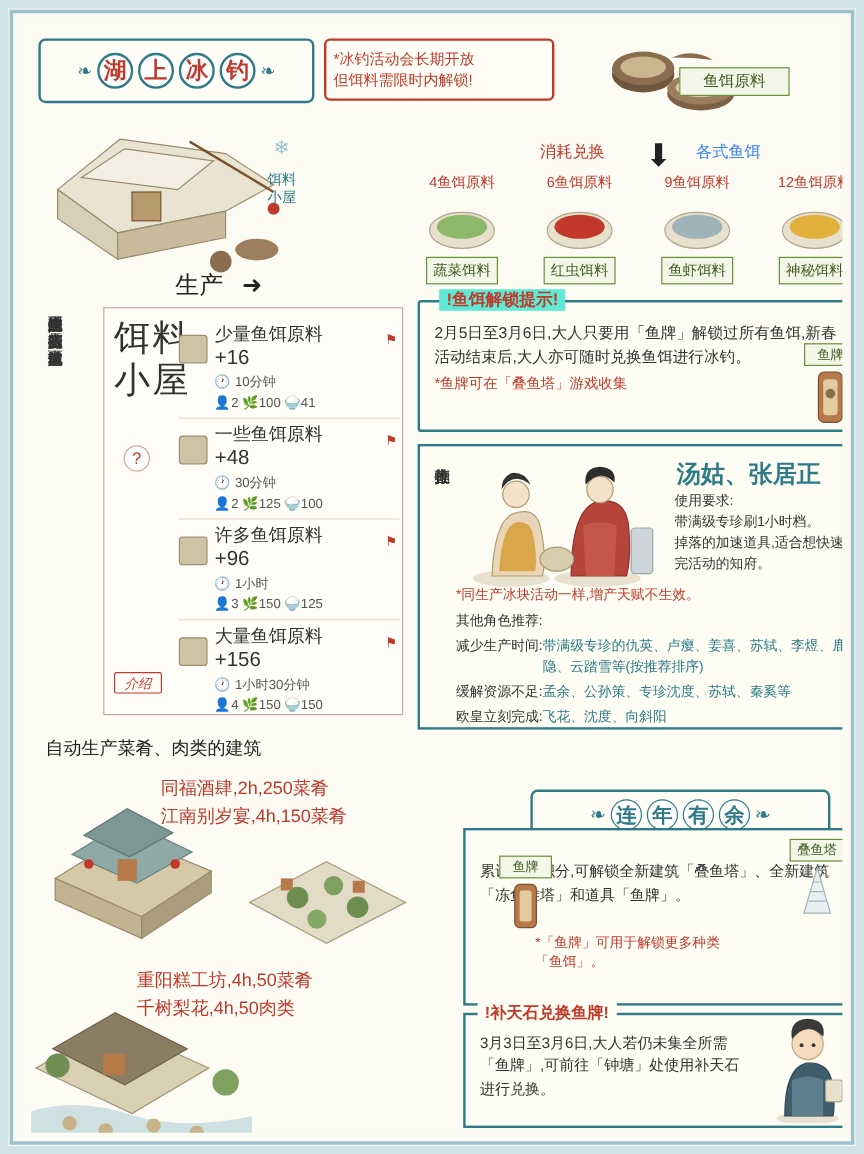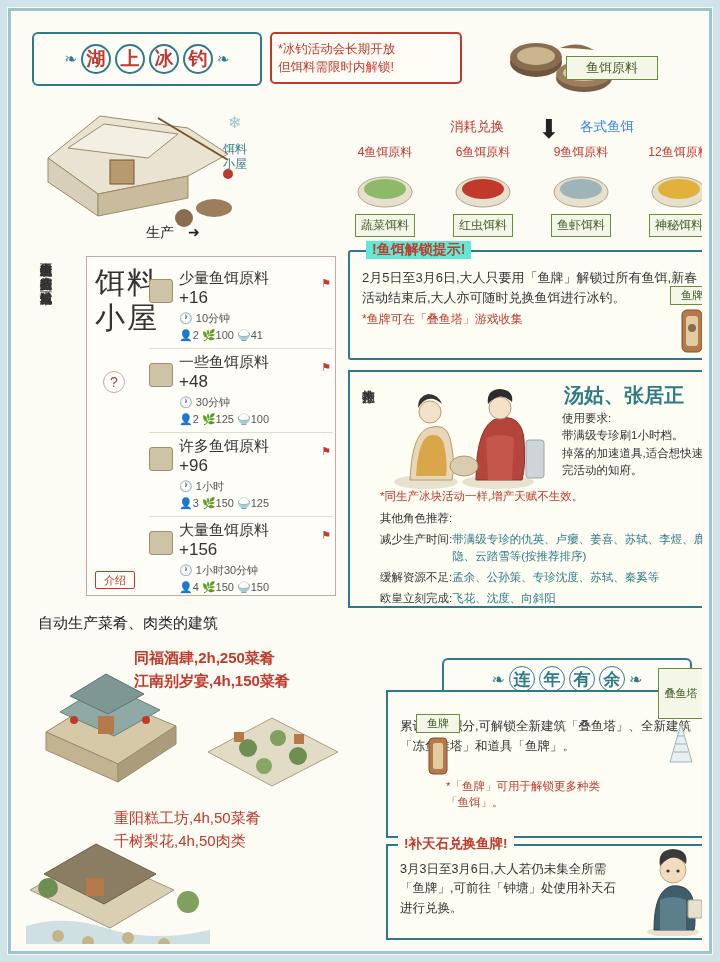--- a/index.html
+++ b/index.html
@@ -88,43 +88,43 @@
   .fishtag {
     position:absolute; right:8px; top:34px; width:44px; text-align:center;
     font-size:11px; color:#3f5a22;
   }
   .fishtag .lbl { border:1.2px solid #6a8f3c; background:#f4f7e8; padding:1px 2px; display:block; margin-bottom:3px;}
 
   
   .house { left:20px; top:80px; width:200px; height:130px; }
   .hutlabel { left:196px; top:124px; width:42px; text-align:center; font-size:12px; color:#2e7a86; line-height:1.25; }
   .snow { left:210px; top:95px; color:#9dc4cd; font-size:16px;}
-  .prodline { left:128px; top:206px; font-size:14px; color:#222; }
+  .prodline { left:128px; top:206px; font-size:20px; color:#222; }
 
   
   .vpara {
     left:18px; top:236px; height:340px;
     font-size:12.5px; line-height:1.6; color:#333;
   }
 
   
   .baitpanel {
     left:68px; top:238px; width:250px; height:340px;
     border:1.5px solid #c9a9a0; background:#fffdf8;
   }
   .bp-title { position:absolute; left:8px; top:8px; font-size:30px; color:#333; line-height:1.18; letter-spacing:2px;}
   .bp-q {
     position:absolute; left:16px; top:114px; width:22px;height:22px;border-radius:50%;
     border:1.5px solid #c9a9a0; color:#c0392b; font-size:14px;
     display:flex;align-items:center;justify-content:center; background:#fff;
   }
   .bp-intro {
-    position:absolute; left:8px; bottom:6px; width:40px; height:18px;
+    position:absolute; left:8px; bottom:17px; width:40px; height:18px;
     border:1px solid #c0392b; color:#c0392b; font-size:11px;
-    display:flex;align-items:center;justify-content:center; border-radius:2px;
+    display:flex;align-items:center;justify-content:center; border-radius:2px;font-style:italic;
   }
   .bp-rows { position:absolute; left:62px; top:8px; width:184px; }
   .bp-row { position:relative; height:80px; border-bottom:1px solid #e4d9cc; padding-left:30px;}
   .bp-row:last-child { border-bottom:none; }
   .bp-icon {
     position:absolute; left:0; top:10px; width:24px; height:24px; border-radius:3px;
     background:#cfc3a5; border:1px solid #9d8f70;
   }
   .bp-name { font-size:15px; color:#333; margin-top:4px;}
   .bp-amt { font-size:17px; color:#333; }
@@ -144,21 +144,21 @@
   .rec-names { position:absolute; left:214px; top:10px; font-size:20px; color:#2e7a86; font-weight:bold;}
   .rec-body { position:absolute; left:212px; top:38px; width:156px; font-size:11.5px; line-height:1.5; color:#333; }
   .rec-foot { position:absolute; left:30px; top:116px; width:338px; font-size:11.5px; line-height:1.55; color:#333;}
   .rec-foot .r { color:#c0392b; }
   .rec-foot .row { display:flex; margin-top:3px; }
   .rec-foot .row .k { color:#333; white-space:nowrap; }
   .rec-foot .row .v { color:#2e7a86; }
 
   
   .autotitle { left:20px; top:596px; font-size:15px; color:#222; }
-  .bldg-text1 { left:116px; top:628px; font-size:15px; color:#c0392b; line-height:1.55;font-weight:bold;}
+  .bldg-text1 { left:116px; top:628px; font-size:15px; color:#c0392b; line-height:1.55;}
   .bldg-text2 { left:96px; top:788px; font-size:15px; color:#c0392b; line-height:1.55;}
 
   
   .banner2 {
     left:424px; top:640px; width:250px; height:42px;
     border:2px solid #2e7a86; border-radius:6px; background:#fdfdf6;
     display:flex;align-items:center;justify-content:center;gap:4px;
   }
   .banner2 .ch {
     width:26px;height:26px;border:1.6px solid #2e7a86;border-radius:50%;
@@ -167,21 +167,21 @@
   }
   .lnbox {
     left:368px; top:672px; width:338px; height:148px;
     border:2px solid #2e7a86; background:#fdfdf4;
   }
   .lnbox .body { padding:24px 12px 4px 12px; font-size:12.5px; line-height:1.6; color:#333;}
   .ln-star { position:absolute; left:58px; bottom:26px; width:170px; font-size:11.5px; color:#c0392b; line-height:1.4;}
   .tagfish { position:absolute; left:28px; bottom:58px; width:44px; text-align:center; font-size:11px; color:#3f5a22;}
   .tagfish .lbl { border:1.2px solid #6a8f3c; background:#f4f7e8; padding:1px 2px; display:block; margin-bottom:3px;}
   .tagtower { position:absolute; right:18px; bottom:66px; width:46px; text-align:center; font-size:11px; color:#3f5a22;}
-  .tagtower .lbl { border:1.2px solid #6a8f3c; background:#f4f7e8; padding:17px 2px; display:block; margin-bottom:3px;}
+  .tagtower .lbl { border:1.2px solid #6a8f3c; background:#f4f7e8; padding:1px 2px; display:block; margin-bottom:3px;}
 
   .bottombox {
     left:368px; top:826px; width:338px; height:96px;
     border:2px solid #2e7a86; background:#fdfdf4;
   }
   .bottombox .title {
     position:absolute; left:10px; top:-11px; background:#fdfdf4; padding:0 6px;
     color:#c0392b; font-size:13.5px; font-weight:bold;
   }
   .bottombox .body { padding:14px 96px 4px 12px; font-size:12.5px; line-height:1.55; color:#333;}

